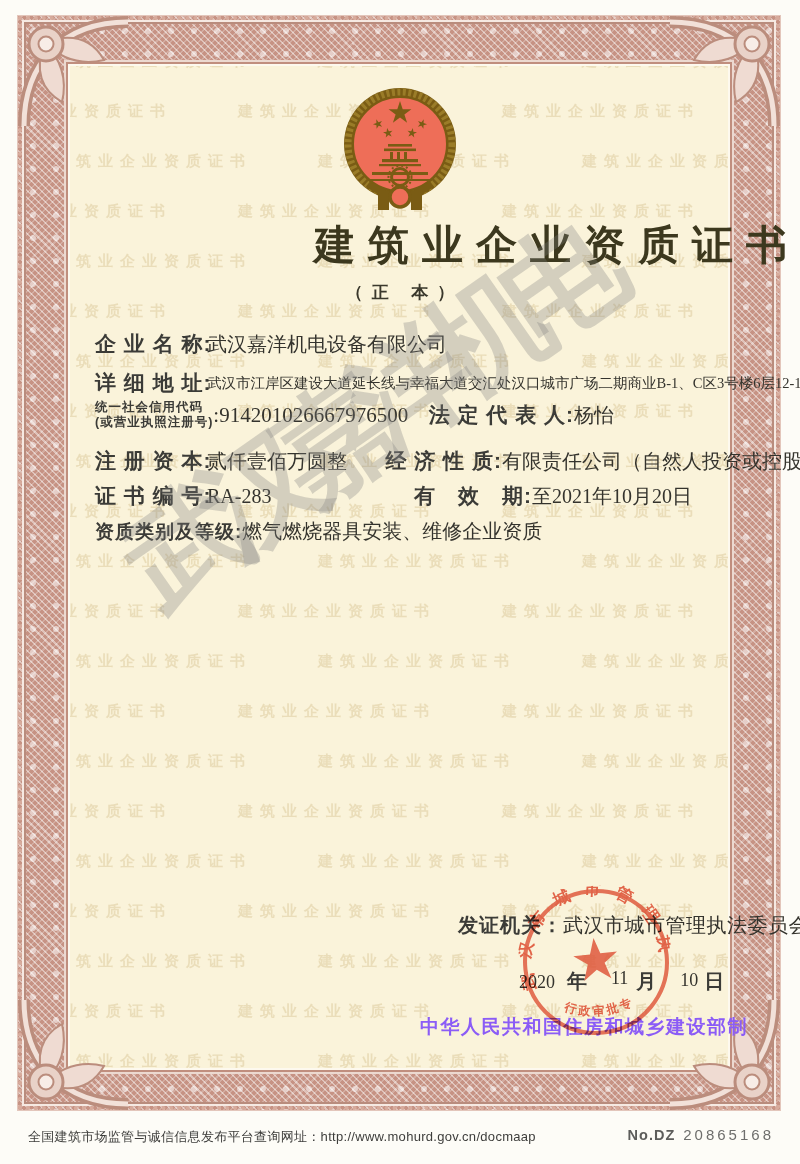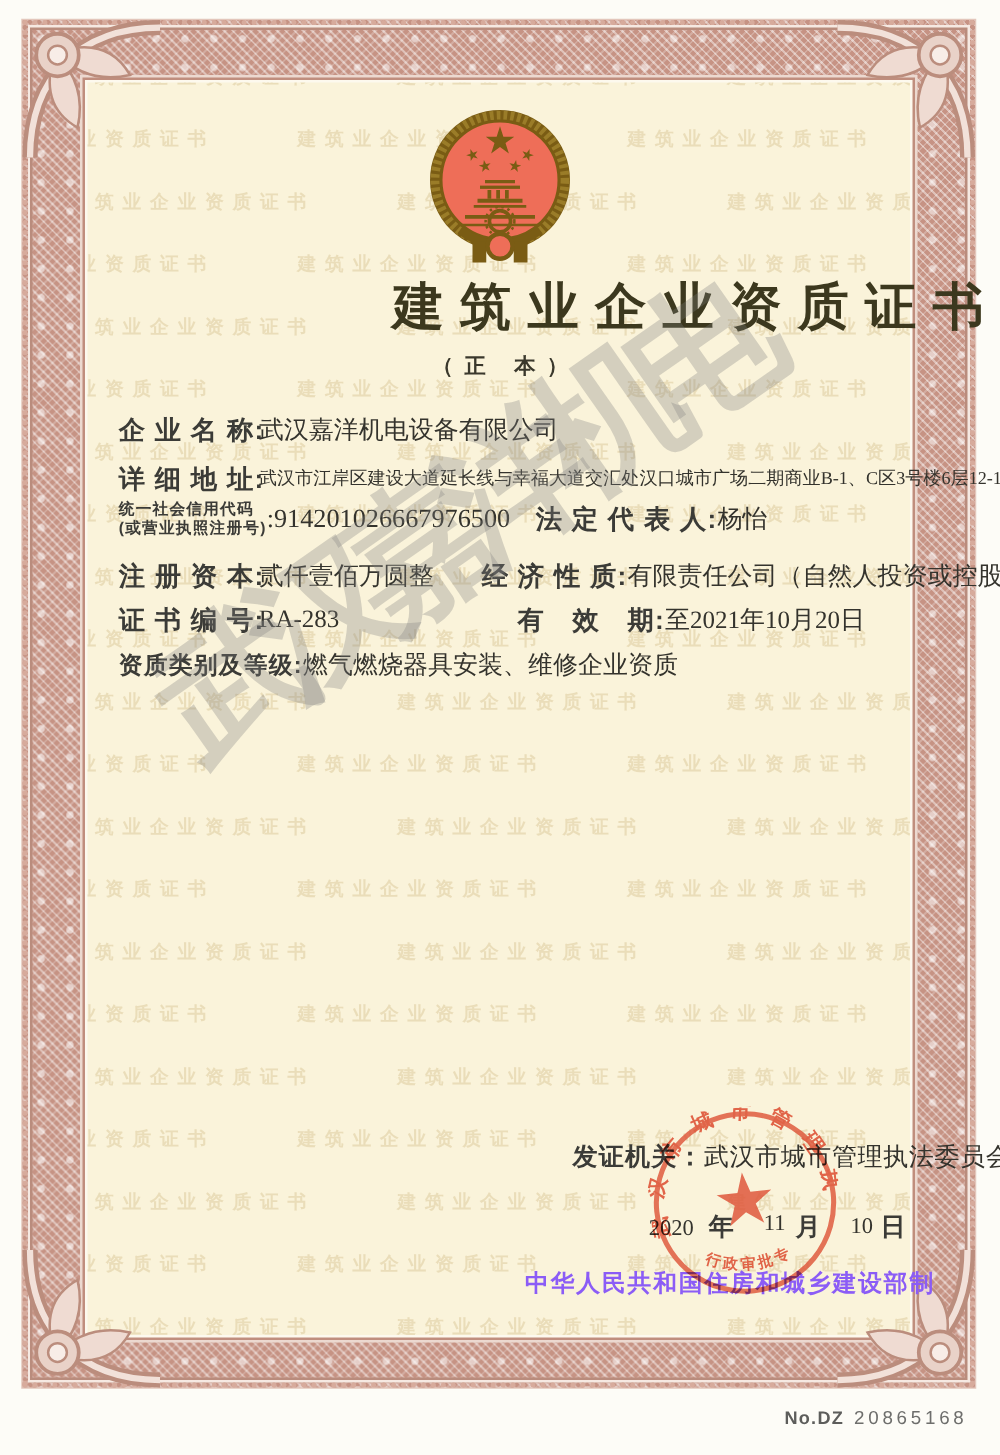--- a/index.html
+++ b/index.html
@@ -253,17 +253,18 @@
         <textPath href="#sealRing">武汉市城市管理执法委员会</textPath>
       </text>
       <text font-size="12" letter-spacing="2.5">
         <textPath href="#sealBtm" startOffset="4">行政审批专用章</textPath>
       </text>
     </svg>
 
     <div class="wm-diag">武汉嘉洋机电</div>
   </div>
 
+  <div class="footer-query">全国建筑市场监管与诚信信息发布平台查询网址：http://www.mohurd.gov.cn/docmaap</div>
   <div class="serial">
     <span class="pref">No.DZ</span><span class="digits">20865168</span>
   </div>
 
 </div>
 
 </body></html>

